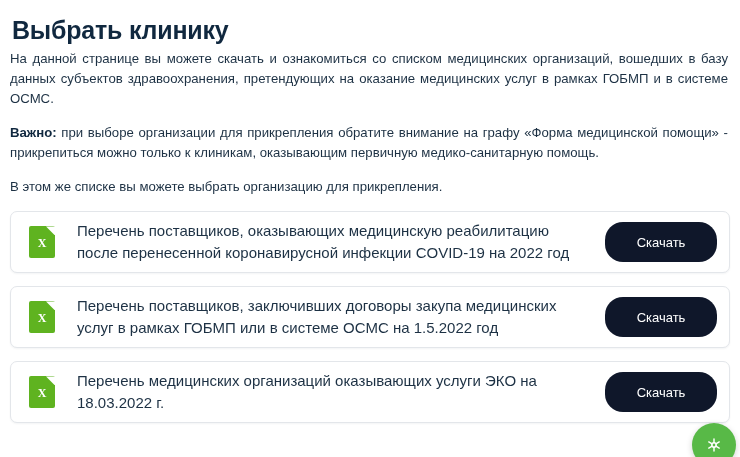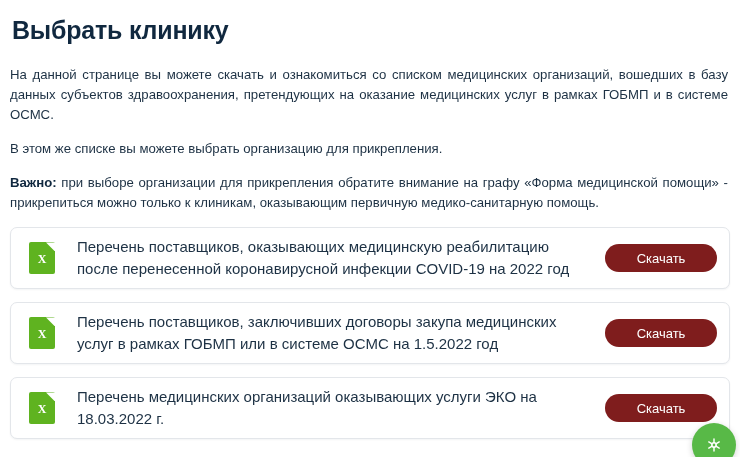--- a/index.html
+++ b/index.html
@@ -22,21 +22,21 @@
     padding: 0 10px;
   }
   .page-title {
     font-size: 25px;
     font-weight: bold;
     color: #10283f;
     margin: 16px 0 0 2px;
     letter-spacing: -0.2px;
   }
   .intro {
-    margin-top: 20px;
+    margin-top: 4px;
     font-size: 13.2px;
     line-height: 1.52;
     color: #1d3144;
     text-align: justify;
     padding-right: 2px;
   }
   .intro p {
     margin: 0 0 14px 0;
   }
   .intro b {
@@ -93,24 +93,24 @@
   .card-text {
     flex: 1 1 auto;
     font-size: 15px;
     line-height: 1.5;
     color: #1d3144;
     padding-right: 18px;
   }
   .download-btn {
     flex: 0 0 auto;
     width: 112px;
-    height: 28px;
+    height: 40px;
     border: none;
     border-radius: 18px;
-    background: #7f1d1d;
+    background: #0f172a;
     color: #ffffff;
     font-size: 13px;
     font-family: "Liberation Sans", sans-serif;
     cursor: pointer;
     display: flex;
     align-items: center;
     justify-content: center;
   }
   .fab {
     position: absolute;
@@ -132,22 +132,22 @@
 </style>
 </head>
 <body>
 
 <div class="page">
 
   <h1 class="page-title">Выбрать клинику</h1>
 
   <div class="intro">
     <p>На данной странице вы можете скачать и ознакомиться со списком медицинских организаций, вошедших в базу данных субъектов здравоохранения, претендующих на оказание медицинских услуг в рамках ГОБМП и в системе ОСМС.</p>
+    <p><b>Важно:</b><span> при выборе организации для прикрепления обратите внимание на графу «Форма медицинской помощи» - прикрепиться можно только к клиникам, оказывающим первичную медико-санитарную помощь.</span></p>
     <p>В этом же списке вы можете выбрать организацию для прикрепления.</p>
-    <p><b>Важно:</b><span> при выборе организации для прикрепления обратите внимание на графу «Форма медицинской помощи» - прикрепиться можно только к клиникам, оказывающим первичную медико-санитарную помощь.</span></p>
   </div>
 
   <div class="list">
 
     <div class="card">
       <span class="file-icon">
         <span class="sheet"></span>
         <span class="fold"></span>
         <span class="glyph">X</span>
       </span>

